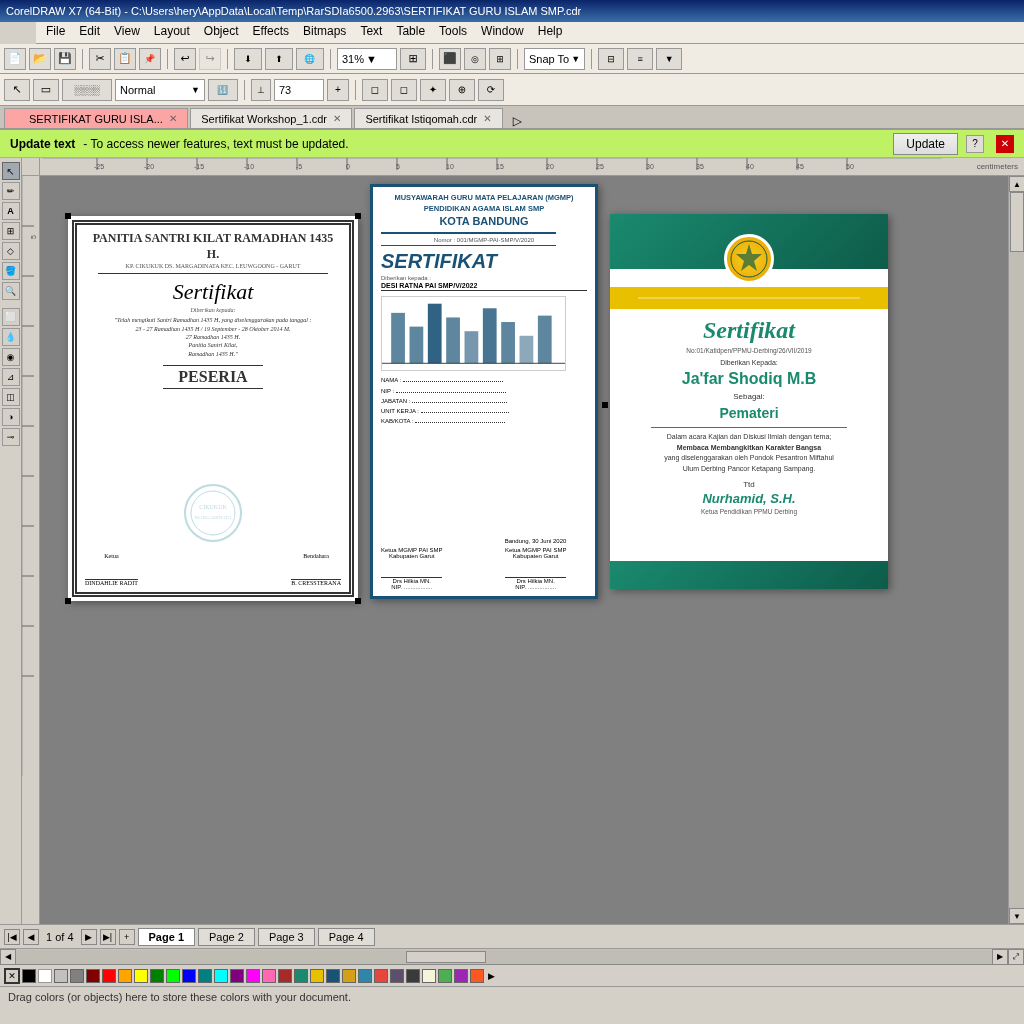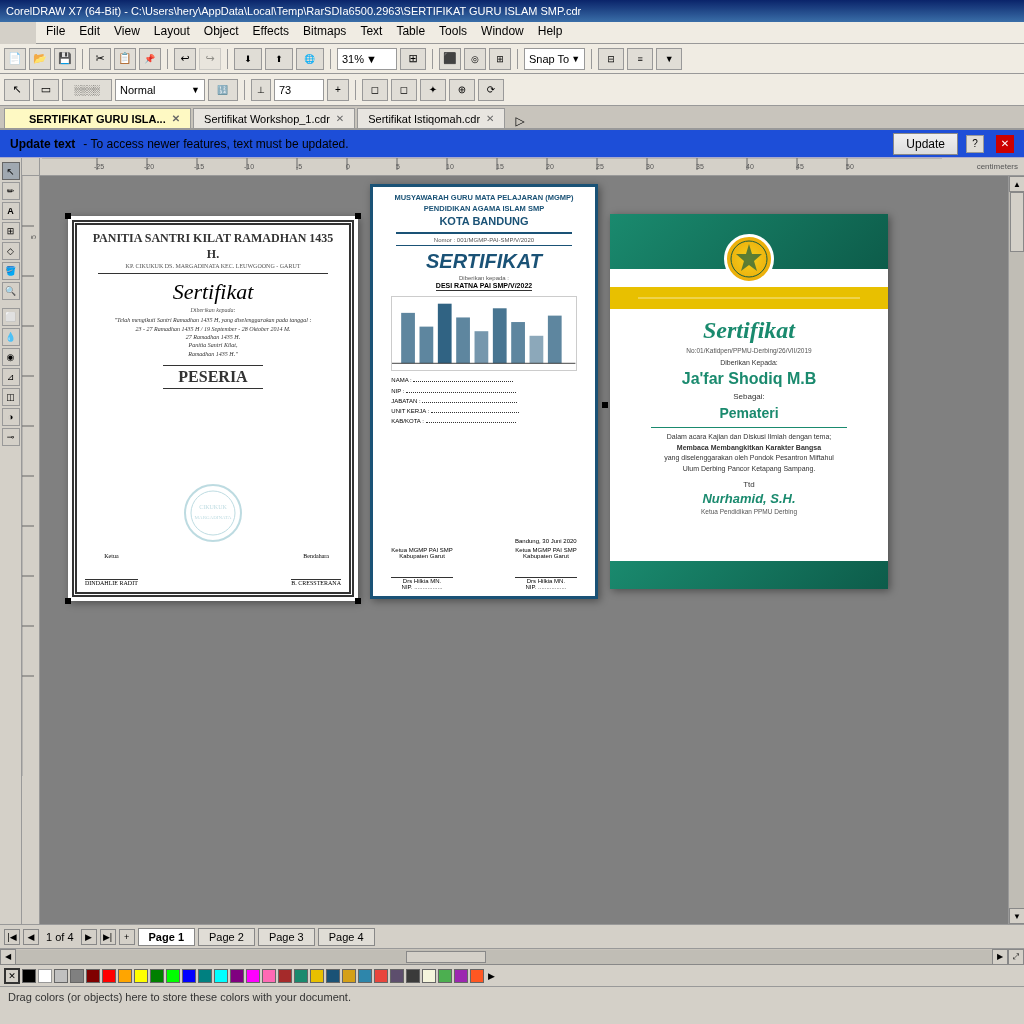--- a/index.html
+++ b/index.html
@@ -96,26 +96,26 @@
       height: 20px;
       background: #e8e5e0;
       border: 1px solid #999;
       border-bottom: none;
       padding: 0 10px;
       display: flex; align-items: center;
       cursor: pointer;
       font-size: 11px;
       margin-right: 2px;
     }
-    .tab.active { background: #fef9c3; font-weight: bold; padding-left: 24px; }
+    .tab.active { background: #fca5a5; font-weight: normal; padding-left: 24px; }
     .tab-close { margin-left: 6px; font-size: 10px; color: #666; cursor: pointer; }
 
     
     #update-bar {
-      background: #1d4ed8;
+      background: #bef264;
       height: 28px;
       display: flex;
       align-items: center;
       padding: 0 10px;
       border-bottom: 1px solid #aac;
       gap: 8px;
     }
     #update-bar .update-text { font-size: 12px; color: #000; }
     #update-bar .update-label { font-weight: bold; color: #000; }
     .update-btn {
@@ -598,21 +598,21 @@
               </div>
               <div style="text-align:center;">
                 <div>Bendahara</div>
                 <div style="margin-top:20px; border-top:1px solid #333;">B. CRESSTERANA</div>
               </div>
             </div>
           </div>
         </div>
 
         <div class="doc-container" id="doc2" style="left:330px; top:8px; width:228px; height:415px;">
-          <div style="width:100%; height:100%; border:3px solid #1a5276; display:flex; flex-direction:column; align-items:center; padding:6px 8px; position:relative; overflow:hidden; font-family:Arial,sans-serif;">
+          <div style="width:100%; height:100%; border:3px solid #1a5276; display:flex; flex-direction:column; padding:6px 8px; position:relative; overflow:hidden; font-family:Arial,sans-serif;">
             <div style="font-size:7.5px; font-weight:bold; text-align:center; color:#1a5276; line-height:1.4;">MUSYAWARAH GURU MATA PELAJARAN (MGMP)</div>
             <div style="font-size:7.5px; font-weight:bold; text-align:center; color:#1a5276; line-height:1.4;">PENDIDIKAN AGAMA ISLAM SMP</div>
             <div style="font-size:11px; font-weight:bold; text-align:center; color:#1a5276; line-height:1.4;">KOTA BANDUNG</div>
             <div style="width:85%; height:2px; background:#1a5276; margin:3px 0;"></div>
             <div style="font-size:6px; color:#555; text-align:center;">Nomor : 001/MGMP-PAI-SMP/V/2020</div>
             <div style="width:85%; height:1px; background:#1a5276; margin:2px 0;"></div>
             <div style="font-size:20px; font-weight:bold; color:#1a5276; font-style:italic; margin:2px 0;">SERTIFIKAT</div>
             <div style="font-size:6px; color:#555;">Diberikan kepada :</div>
             <div style="font-size:7px; font-weight:bold; color:#000; border-bottom:1px solid #333; padding-bottom:1px; margin:1px 0;">DESI RATNA PAI SMP/V/2022</div>
 

